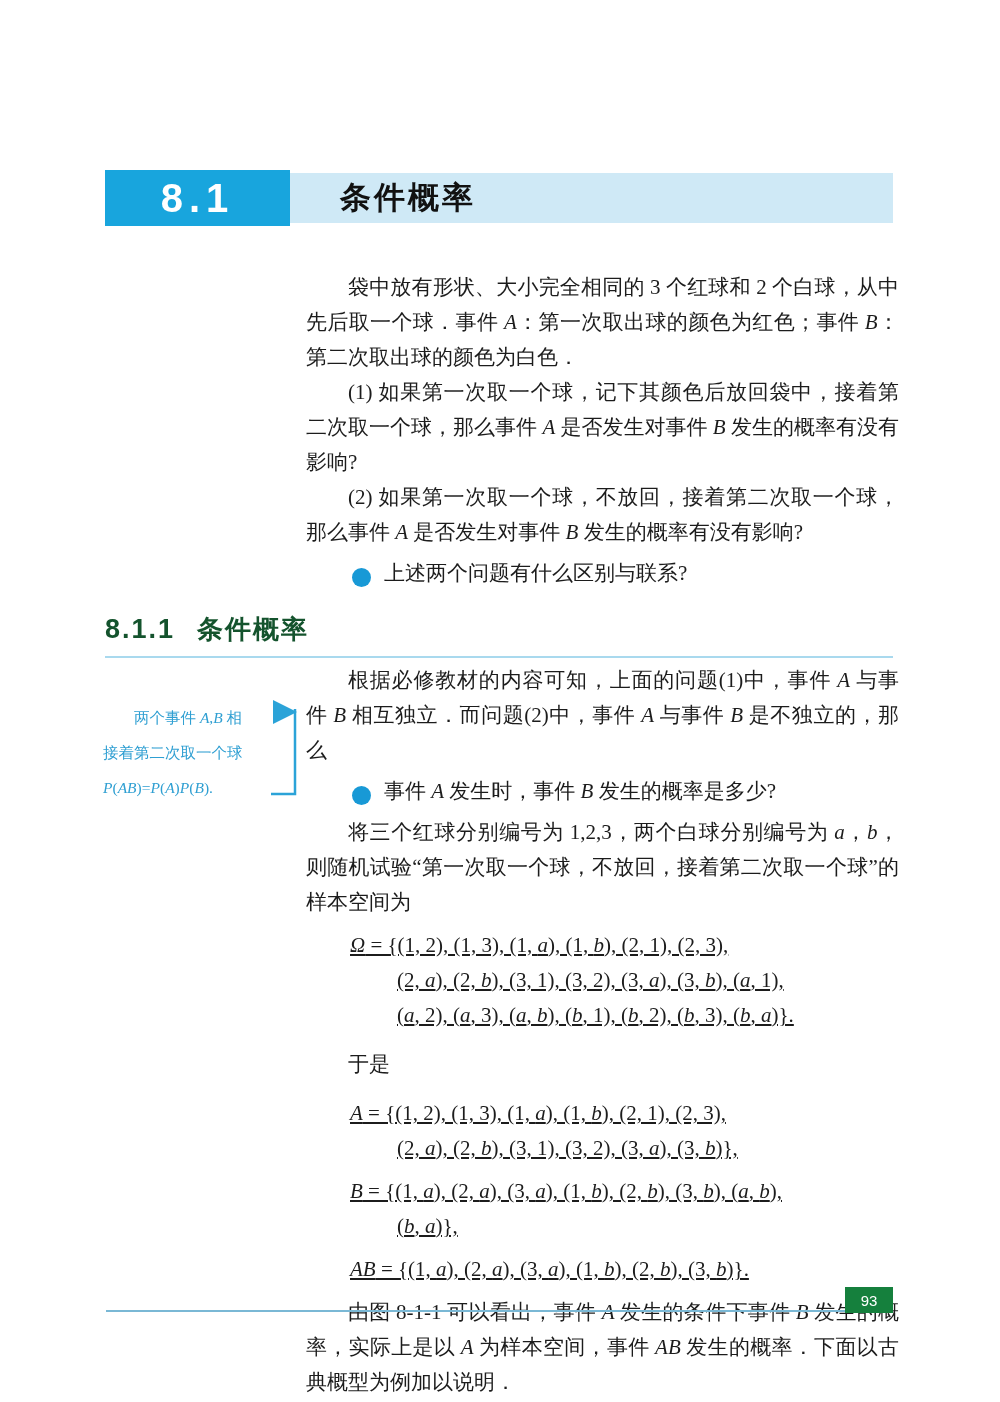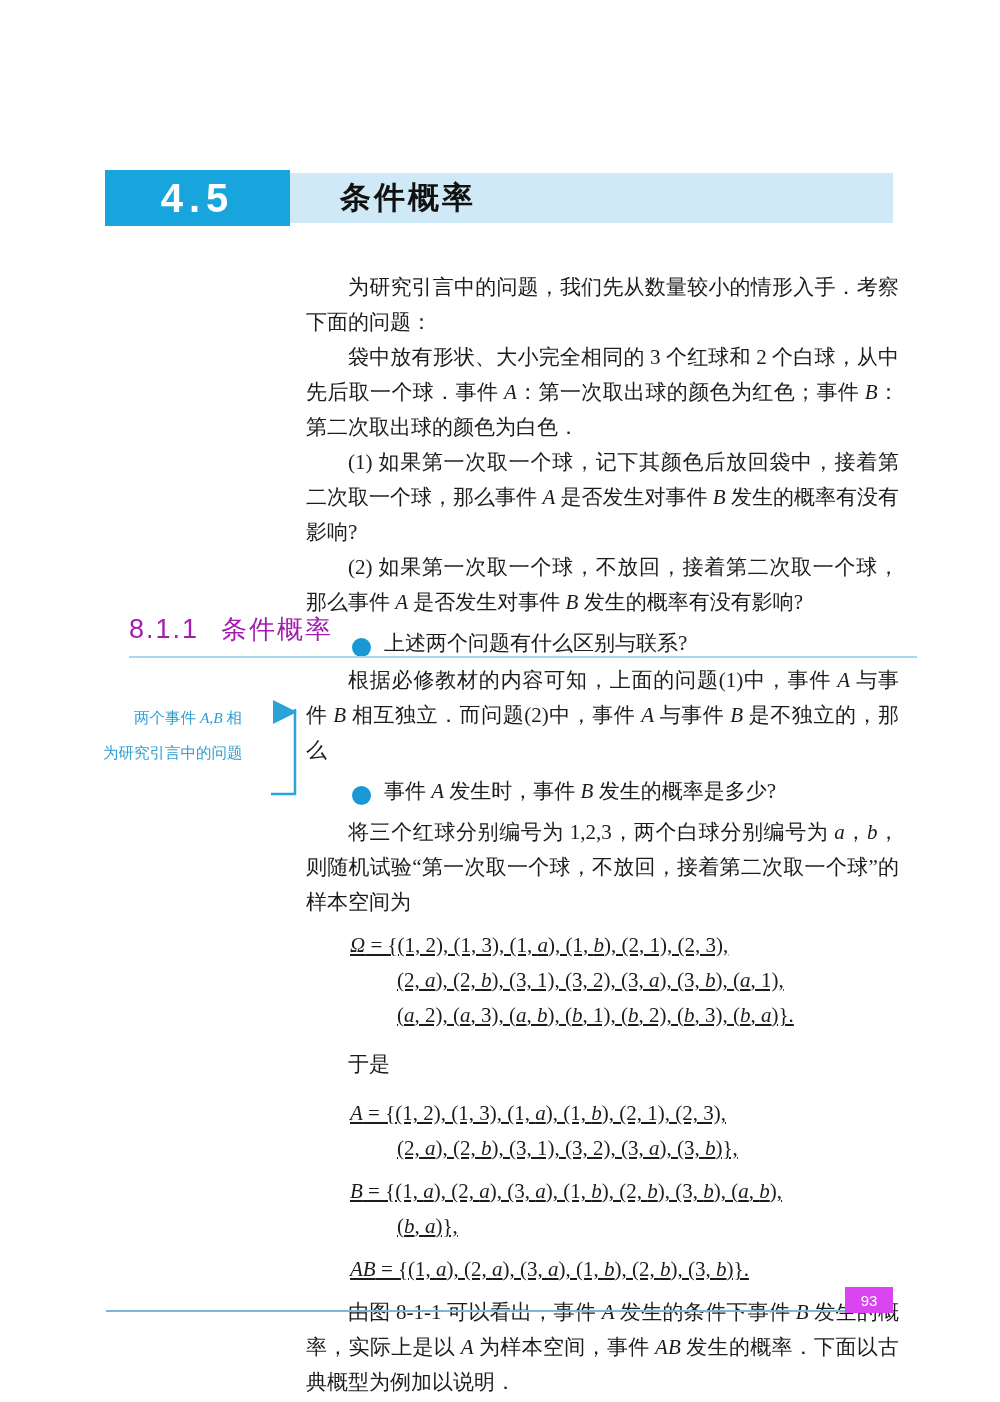--- a/index.html
+++ b/index.html
@@ -41,21 +41,21 @@
   .q { padding-left:46px; margin:6px 0; text-indent:0; display:flex; align-items:center; }
   .bullet {
     flex:0 0 auto; width:19px; height:19px; border-radius:50%;
     background:#1899d6; margin:8px 13px 0 0;
   }
 
   
   .subhead {
     position:absolute; left:105px; top:612px; width:788px;
     font-family:"Liberation Sans","DejaVu Sans",sans-serif;
-    font-weight:normal; color:#a21caf;margin-left:24px;
+    font-weight:bold; color:#14532d;
   }
   .subnum { font-size:27px; letter-spacing:2px; }
   .subtitle { font-size:26px; margin-left:22px; letter-spacing:2px; }
   .rule { position:absolute; left:0; top:44px; width:788px; height:2px; background:#a9d9ee; }
 
   
   .note {
     position:absolute; left:103px; top:700px; width:170px;
     color:#2f9fd2; font-size:15.5px; line-height:35px;
     font-family:Liberation Serif, serif;
@@ -69,56 +69,56 @@
   .formula .cont { padding-left:47px; }
   .yushi { text-indent:2em; margin:14px 0; }
 
   
   .footline {
     position:absolute; left:106px; top:1310px; width:740px; height:2px;
     background:#7ab8d5;
   }
   .pagebox {
     position:absolute; left:845px; top:1287px; width:48px; height:26px;
-    background:#d946ef; color:#ffffff;
+    background:#15803d; color:#ffffff;
     font-family:"Liberation Sans","DejaVu Sans",sans-serif;
     font-size:15px; display:flex; align-items:center; justify-content:center;
   }
 </style>
 </head>
 <body>
 
 <div class="page">
 
   <header class="band">
     <div class="numbox">
-      <span>4.5</span>
+      <span>8.1</span>
     </div>
     <h1 class="bandtitle">条件概率</h1>
   </header>
 
   <section class="col sec1">
-    <p class="para">为研究引言中的问题，我们先从数量较小的情形入手．考察下面的问题：</p>
     <p class="para">袋中放有形状、大小完全相同的 3 个红球和 2 个白球，从中先后取一个球．事件 <i>A</i>：第一次取出球的颜色为红色；事件 <i>B</i>：第二次取出球的颜色为白色．</p>
     <p class="para">(1) 如果第一次取一个球，记下其颜色后放回袋中，接着第二次取一个球，那么事件 <i>A</i> 是否发生对事件 <i>B</i> 发生的概率有没有影响?</p>
     <p class="para">(2) 如果第一次取一个球，不放回，接着第二次取一个球，那么事件 <i>A</i> 是否发生对事件 <i>B</i> 发生的概率有没有影响?</p>
     <p class="q">
       <span class="bullet"></span>
       <span>上述两个问题有什么区别与联系?</span>
     </p>
   </section>
 
   <div class="subhead">
     <span class="subnum">8.1.1</span><span class="subtitle">条件概率</span>
     <div class="rule"></div>
   </div>
 
   <aside class="note">
     <div class="nline1">两个事件 <i>A</i>,<i>B</i> 相</div>
-    <div>为研究引言中的问题</div>
+    <div>接着第二次取一个球</div>
+    <div><i>P</i>(<i>AB</i>)=<i>P</i>(<i>A</i>)<i>P</i>(<i>B</i>).</div>
   </aside>
   <svg class="flag" width="32" height="102" viewBox="0 0 32 102">
     <polygon points="3,3 27,15 3,27" fill="#2ba3d8"></polygon>
     <polyline points="25,12 25,97 1,97" fill="none" stroke="#2ba3d8" stroke-width="2.5"></polyline>
   </svg>
 
   <section class="col sec2">
     <p class="para">根据必修教材的内容可知，上面的问题(1)中，事件 <i>A</i> 与事件 <i>B</i> 相互独立．而问题(2)中，事件 <i>A</i> 与事件 <i>B</i> 是不独立的，那么</p>
     <p class="q">
       <span class="bullet"></span>

